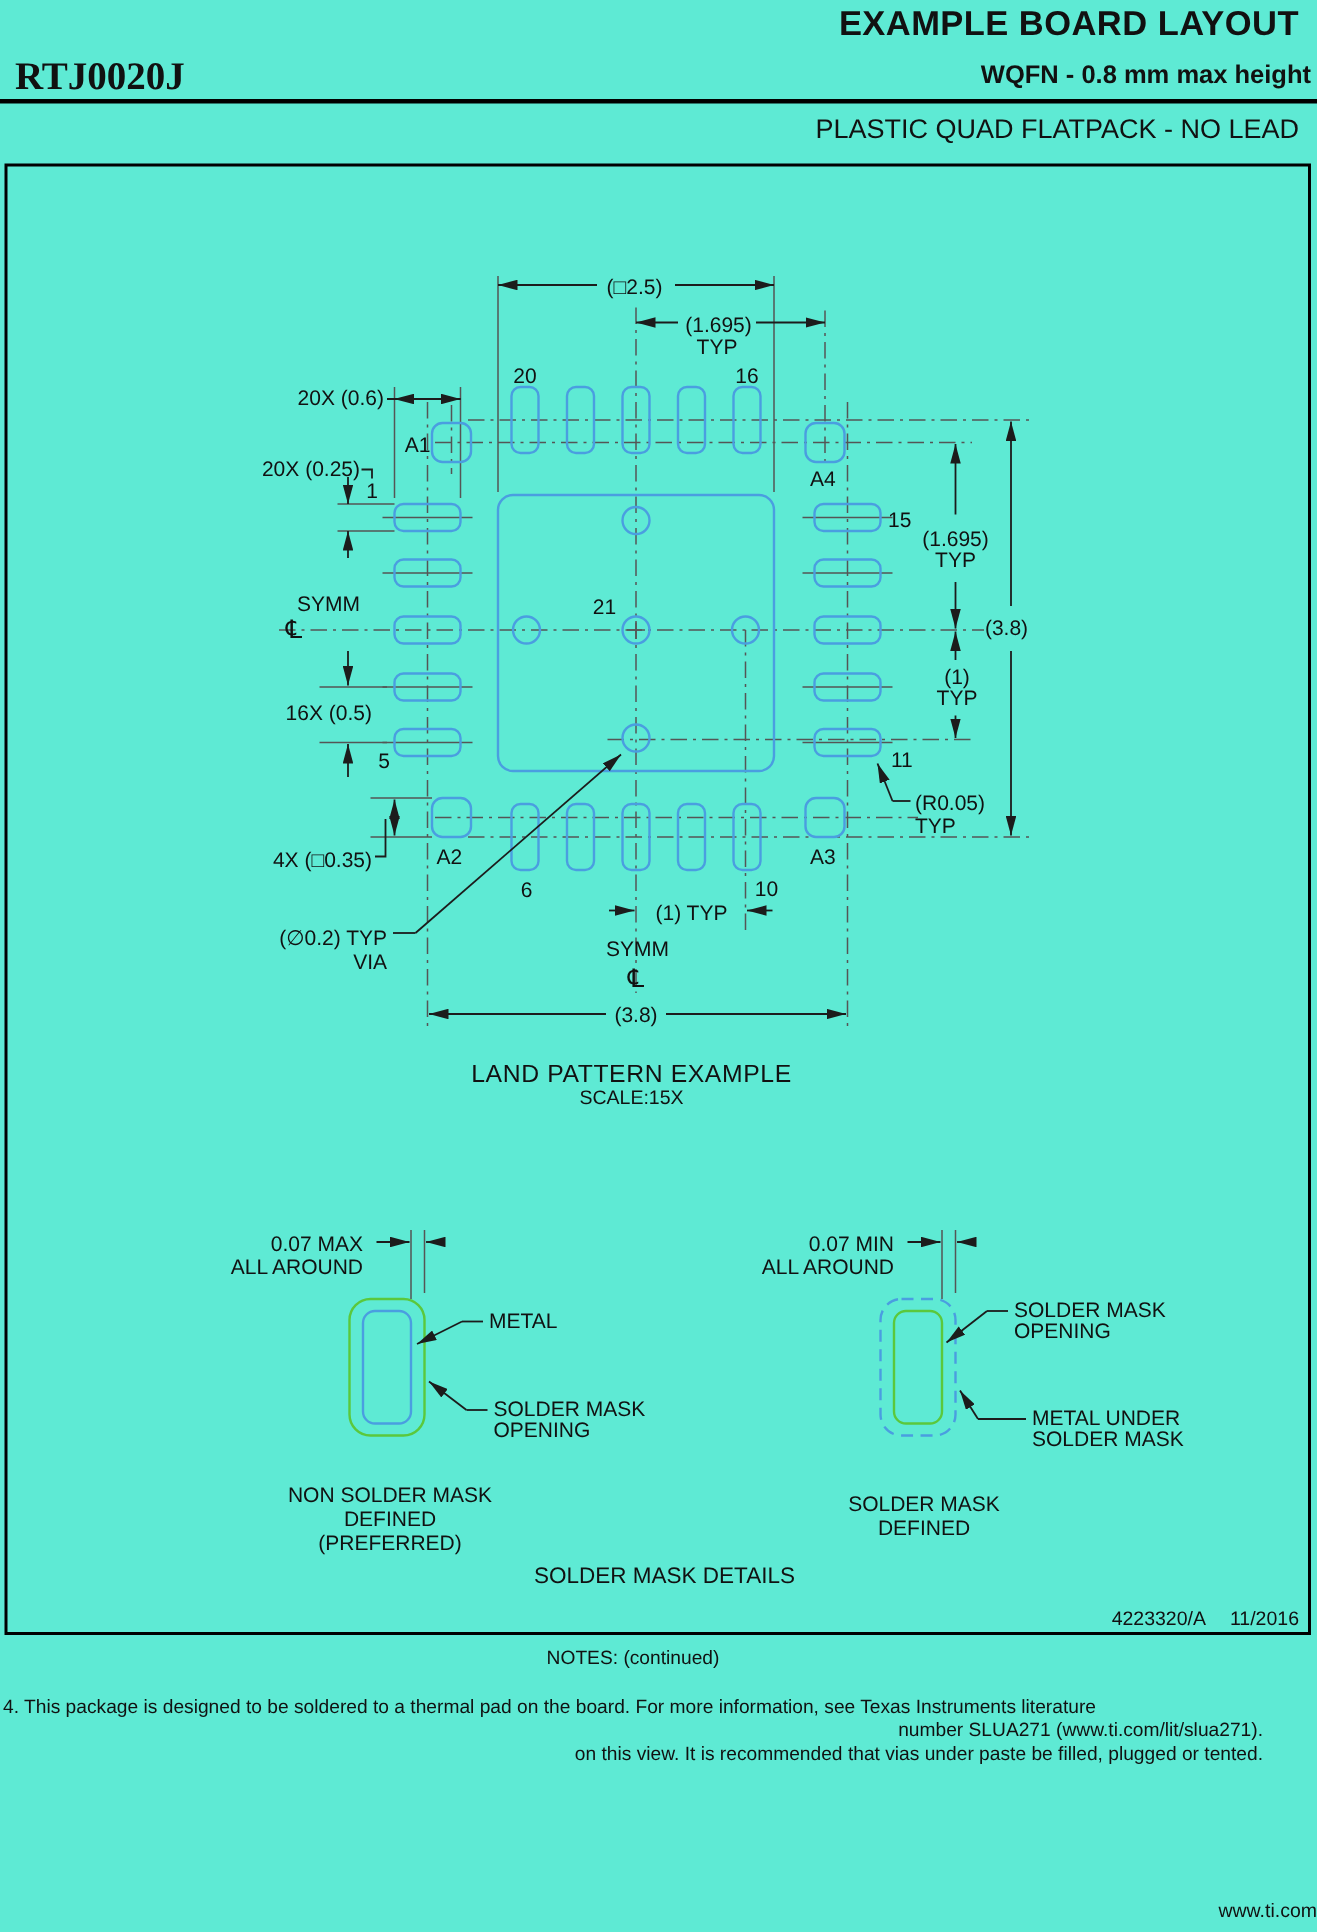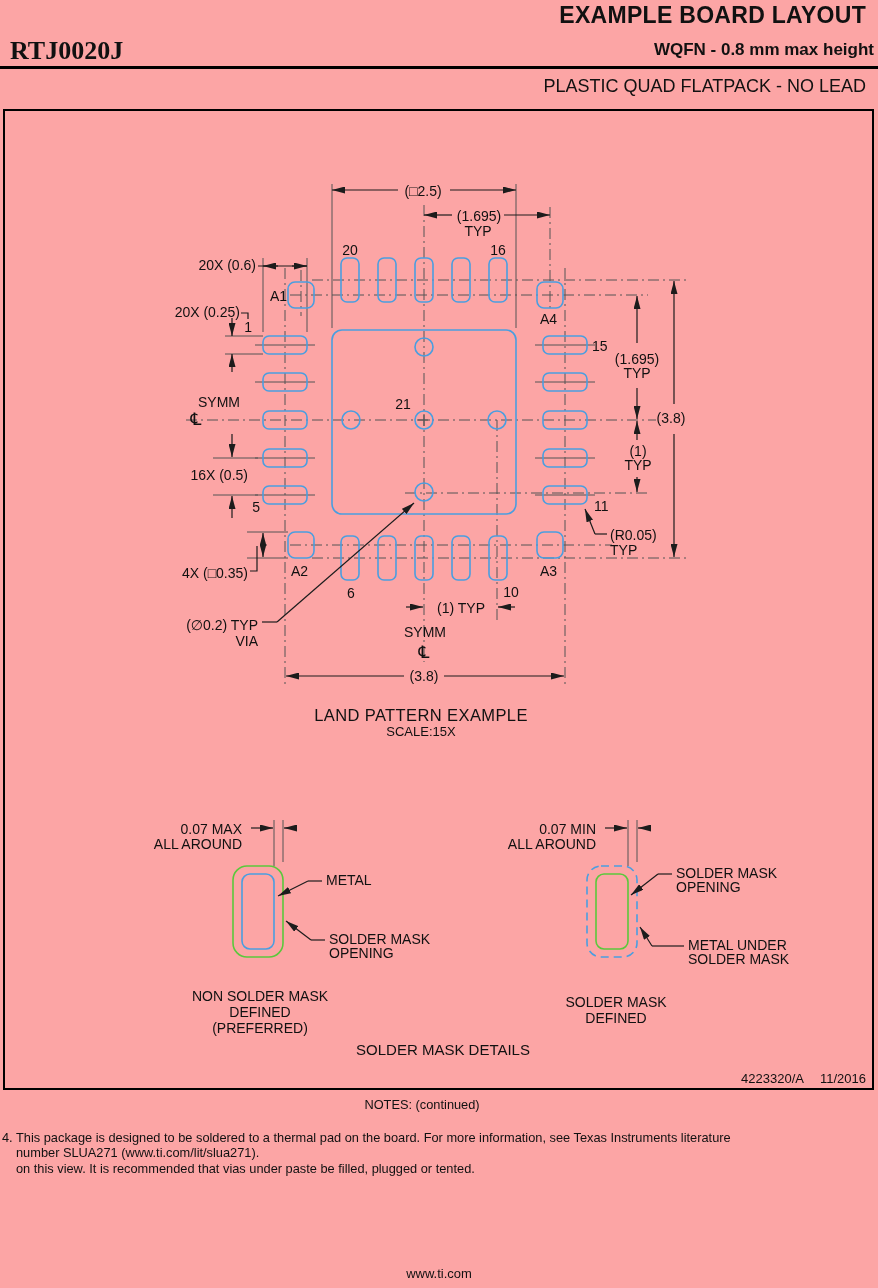--- a/index.html
+++ b/index.html
@@ -1,30 +1,30 @@
 <!DOCTYPE html>
 <html style="--pad-blue: #4a9ee0; --mask-green: #5bc83c; --line-black: #1c1c1c; --line-gray: #555555;"><head>
 <meta charset="utf-8">
 <style>
   html,body{margin:0;padding:0;background:#fff;}
-  #page{position:relative;width:878px;height:1288px;background:#fca5a5;overflow:hidden;
+  #page{position:relative;width:878px;height:1288px;background:#5eead4;overflow:hidden;
         font-family:"Liberation Sans","DejaVu Sans",sans-serif;color:#111;}
   .abs{position:absolute;}
   
   #hdr-title{top:2px;right:12px;font-size:23px;font-weight:bold;letter-spacing:.3px;}
   #hdr-part{top:36px;left:10px;font-size:26px;font-weight:bold;font-family:Liberation Serif, serif;}
   #hdr-sub{top:40px;right:4px;font-size:17px;font-weight:bold;}
   #hdr-rule{top:66px;left:0;width:878px;height:3px;background:#000;}
   #hdr-pkg{top:76px;right:12px;font-size:18px;}
   
   #notes{top:1097px;left:2px;width:840px;font-size:12.8px;line-height:15.6px;}
   #notes .nh{margin-bottom:17px;text-align:center;}
-  #notes .nl2{padding-left:14px;}
-  
-  #pg-foot{top:1266px;left:0;width:878px;text-align:center;font-size:13px;}
+  #notes .nl2{padding-left:14px;text-align:right;}
+  
+  #pg-foot{top:1266px;left:0;width:878px;text-align:right;font-size:13px;}
   
   svg{position:absolute;top:0;left:0;}
   .pb{fill:none;stroke:var(--pad-blue);stroke-width:1.6px;}
   .pbd{fill:none;stroke:var(--pad-blue);stroke-width:1.6px;stroke-dasharray:8 5;}
   .gr{fill:none;stroke:var(--mask-green);stroke-width:1.6px;}
   .cld{fill:none;stroke:var(--line-gray);stroke-width:1px;stroke-dasharray:11 4 2 4;}
   .ext{fill:none;stroke:var(--line-gray);stroke-width:1px;}
   .dl{fill:none;stroke:var(--line-black);stroke-width:1.2px;}
   .t{font-family:"Liberation Sans","DejaVu Sans",sans-serif;font-size:14px;fill:#111;}
   .mid{text-anchor:middle;} .end{text-anchor:end;}

